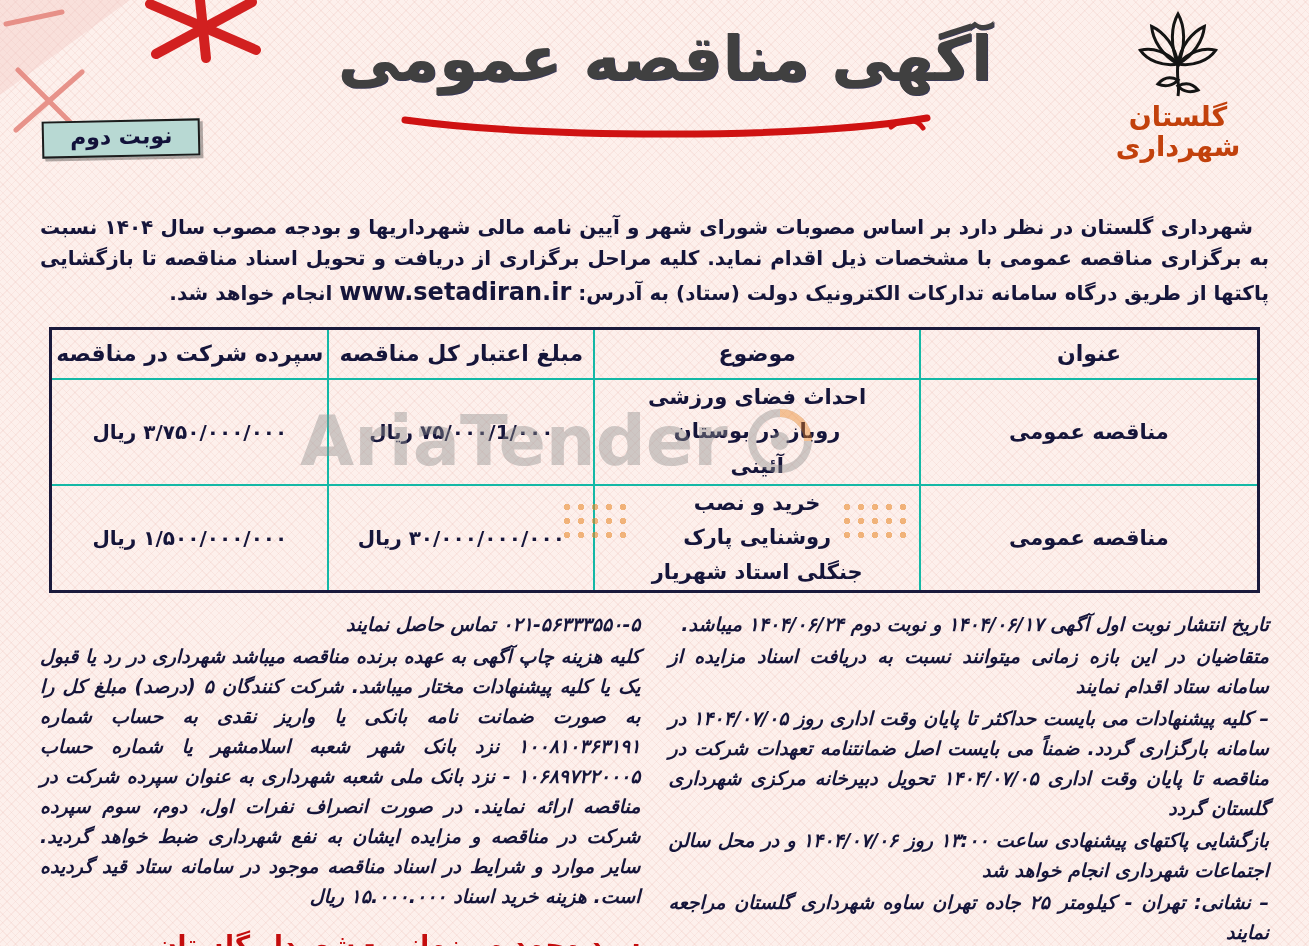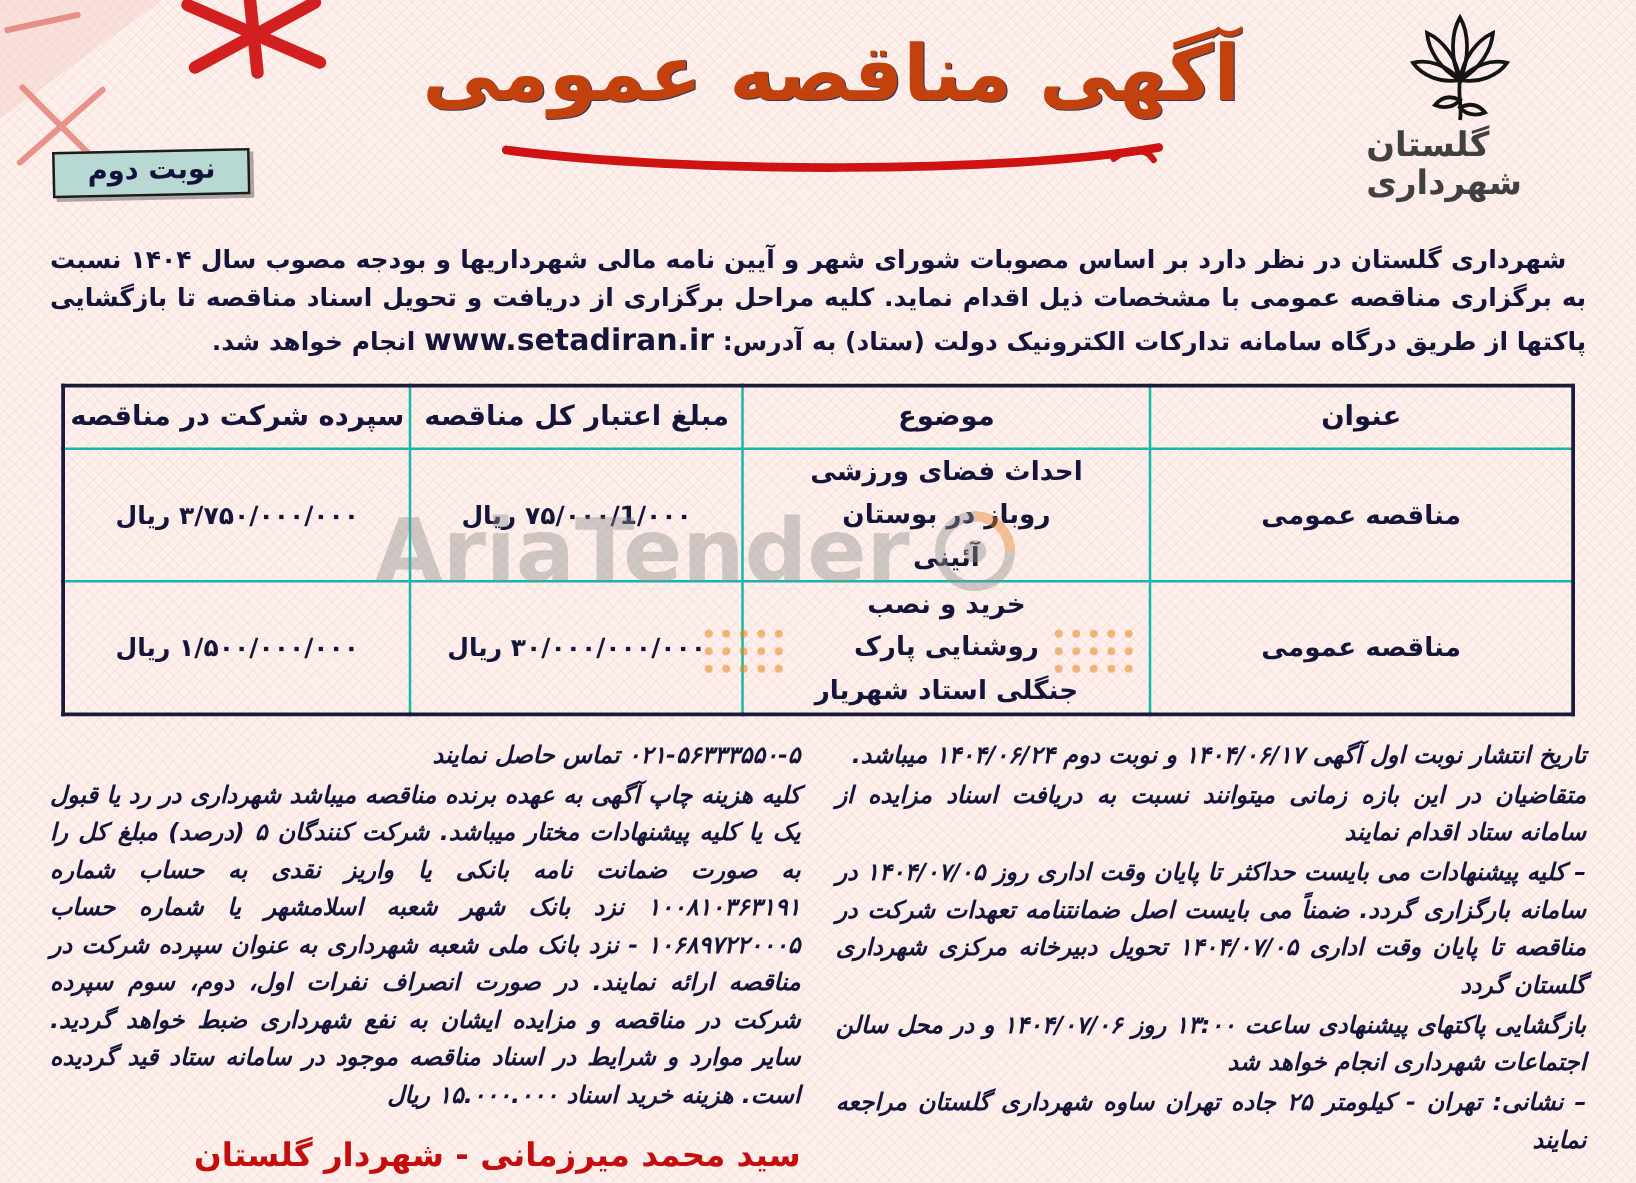--- a/index.html
+++ b/index.html
@@ -18,42 +18,42 @@
 
   .corner-deco { position:absolute; top:0; left:0; z-index:1; }
 
   .container { position:relative; z-index:2; padding:0 40px; }
 
   
   .header { position:relative; height:192px; }
   .page-title {
     position:absolute; top:22px; left:200px; width:850px;
     text-align:center; font-size:62px; font-weight:800;
-    color:#c2410c; text-shadow:1px 1px 0 #3a3a55;
+    color:#404040; text-shadow:1px 1px 0 #3a3a55;
   }
   .title-swoosh { position:absolute; top:112px; left:355px; }
 
   .badge {
     position:absolute; left:2px; top:120px;
     background:#b8d9d3; border:2px solid #1c1c1c;
     box-shadow:3px 3px 0 rgba(30,30,30,.35);
     padding:2px 26px 6px; font-size:22px; font-weight:800;
     transform:rotate(-1.2deg); color:#12123a;
   }
 
   .logo {
     position:absolute; right:6px; top:2px; width:170px;
-    text-align:left; color:#404040;
+    text-align:center; color:#c2410c;
   }
   .logo-line { font-size:27px; font-weight:900; line-height:1.12; letter-spacing:0; }
 
   
   .intro {
     font-size:20px; font-weight:700; line-height:1.55;
-    text-align:justify; text-indent:16px;
+    text-align:justify; text-indent:16px;margin-top:20px;
   }
   .intro .url { font-size:24px; font-weight:800; direction:ltr; unicode-bidi:embed; }
 
   
   table.tender {
     width:98.5%; margin:16px auto 0; border-collapse:collapse;
     border:3px solid #1a1a3c; background:transparent;
   }
   .tender th, .tender td { border:2px solid #14b8a6; text-align:center; vertical-align:middle; }
   .tender thead tr { height:50px; }

